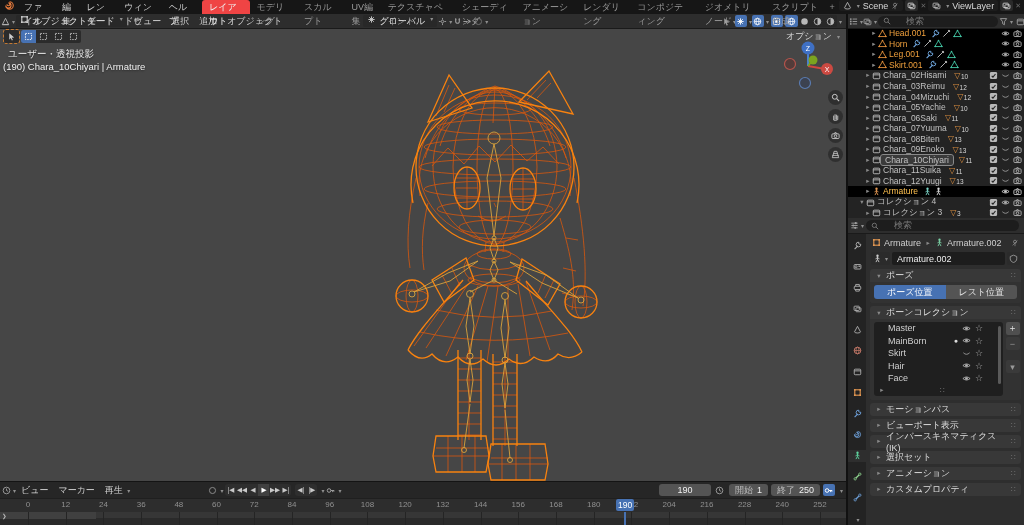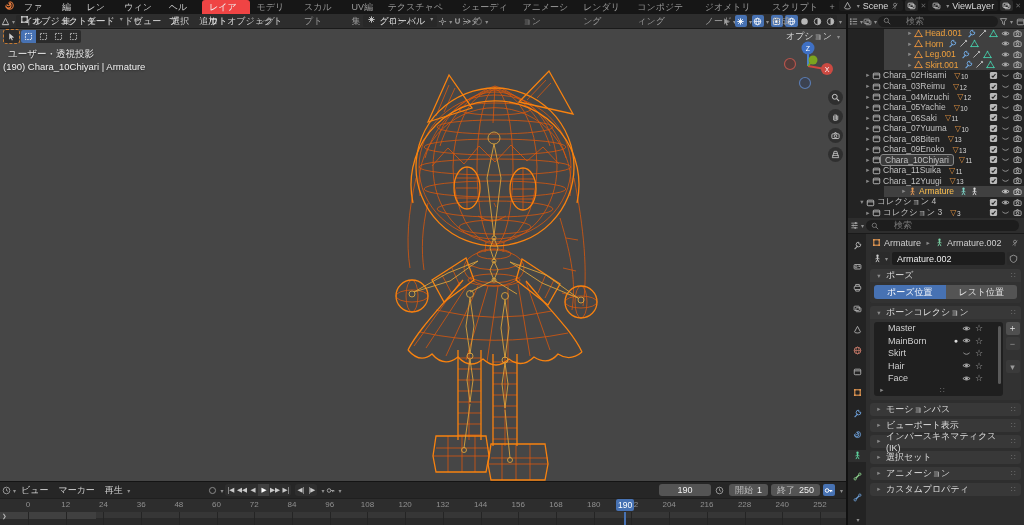--- a/index.html
+++ b/index.html
@@ -51,21 +51,21 @@
               align-items:center;justify-content:center;color:#c9c9c9;}
   .nav-circle .ic{width:9px;height:9px;}
   #gizmo{position:absolute;top:8px;right:10px;}
   
   #outliner-toolbar{position:absolute;top:14px;left:848px;width:176px;height:14px;background:#2d2d2d;
                     border-bottom:1px solid #1a1a1a;display:flex;align-items:center;gap:2px;padding:0 2px;z-index:20;}
   .search-pill{flex:1;background:#1d1d1d;border-radius:7px;height:11px;display:flex;align-items:center;
                gap:15px;padding:0 5px;color:#777;}
   #outliner{position:absolute;top:28px;left:848px;width:176px;height:190px;background:#232323;overflow:hidden;}
   .o-row{display:flex;align-items:center;height:10.55px;padding-right:2px;font-size:8.5px;color:#c0c0c0;white-space:nowrap;}
-  .o-row.sel{background:#404040;margin-left:36px;}
+  .o-row.sel{background:#000000;}
   .o-row .nm{margin:0 2px;}
   .o-row.sel .nm{color:#f0a03c;}
   .o-row.act .nm{color:#ffc14f;}
   .o-arrow{color:#8a8a8a;font-size:6.5px;width:8px;text-align:center;flex:none;}
   .o-right{margin-left:auto;display:flex;align-items:center;gap:3px;flex:none;}
   .badge{display:flex;align-items:flex-end;color:#dd8f3f;font-size:8px;margin-left:6px;}
   .badge b{font-weight:normal;color:#d8d8d8;font-size:6.5px;margin-left:.5px;}
   .activebox{outline:1px solid #8a8a8a;border-radius:2px;padding:0 2px;background:#3a3a3a;display:flex;align-items:center;}
   
   #props-header{position:absolute;top:218px;left:848px;width:176px;height:15px;background:#2d2d2d;

